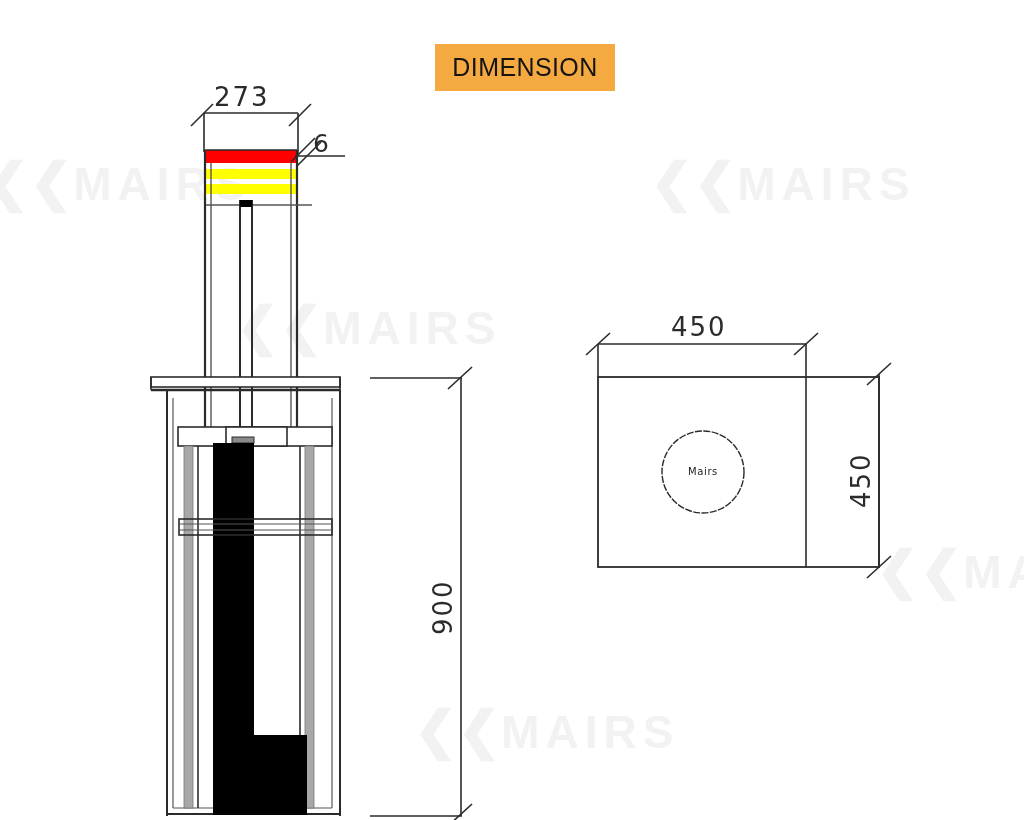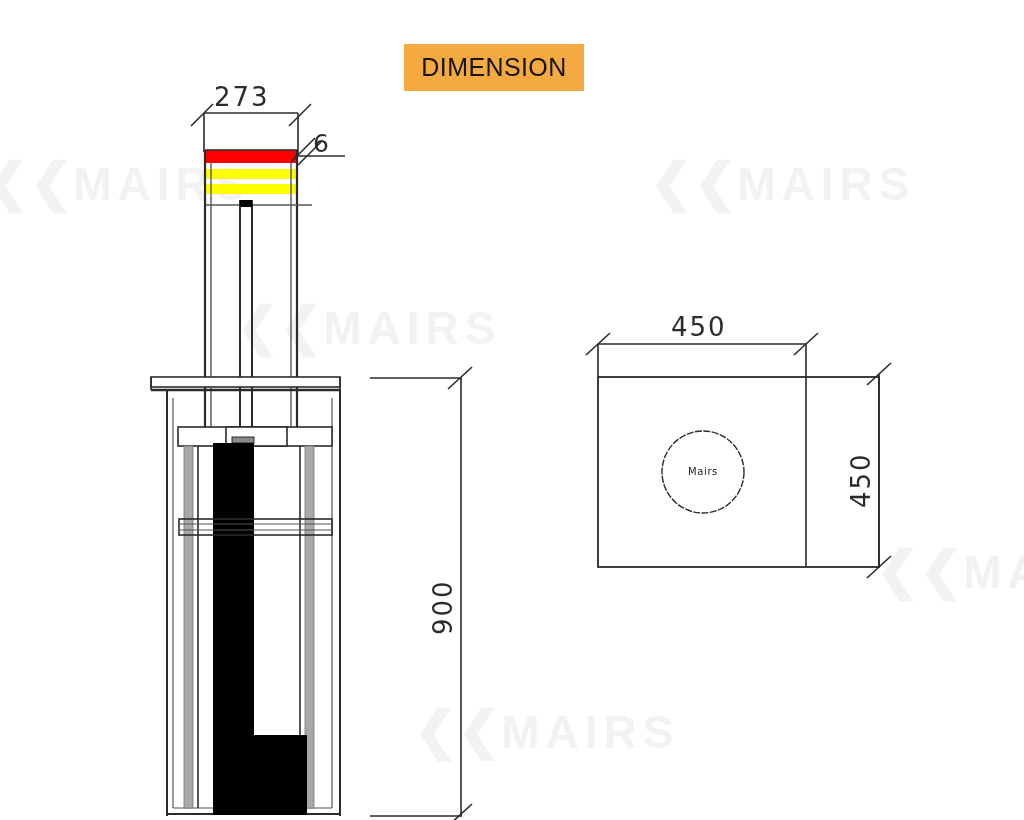--- a/index.html
+++ b/index.html
@@ -15,21 +15,21 @@
     overflow: hidden;
   }
   #stage {
     position: absolute;
     left: 0; top: 0;
     width: 1024px;
     height: 820px;
   }
   #banner {
     position: absolute;
-    left: 404px;
+    left: 435px;
     top: 44px;
     width: 180px;
     height: 47px;
     display: flex;
     align-items: center;
     justify-content: center;
     box-sizing: border-box;
   }
   #banner-label {
     font-family: "Liberation Sans", sans-serif;

